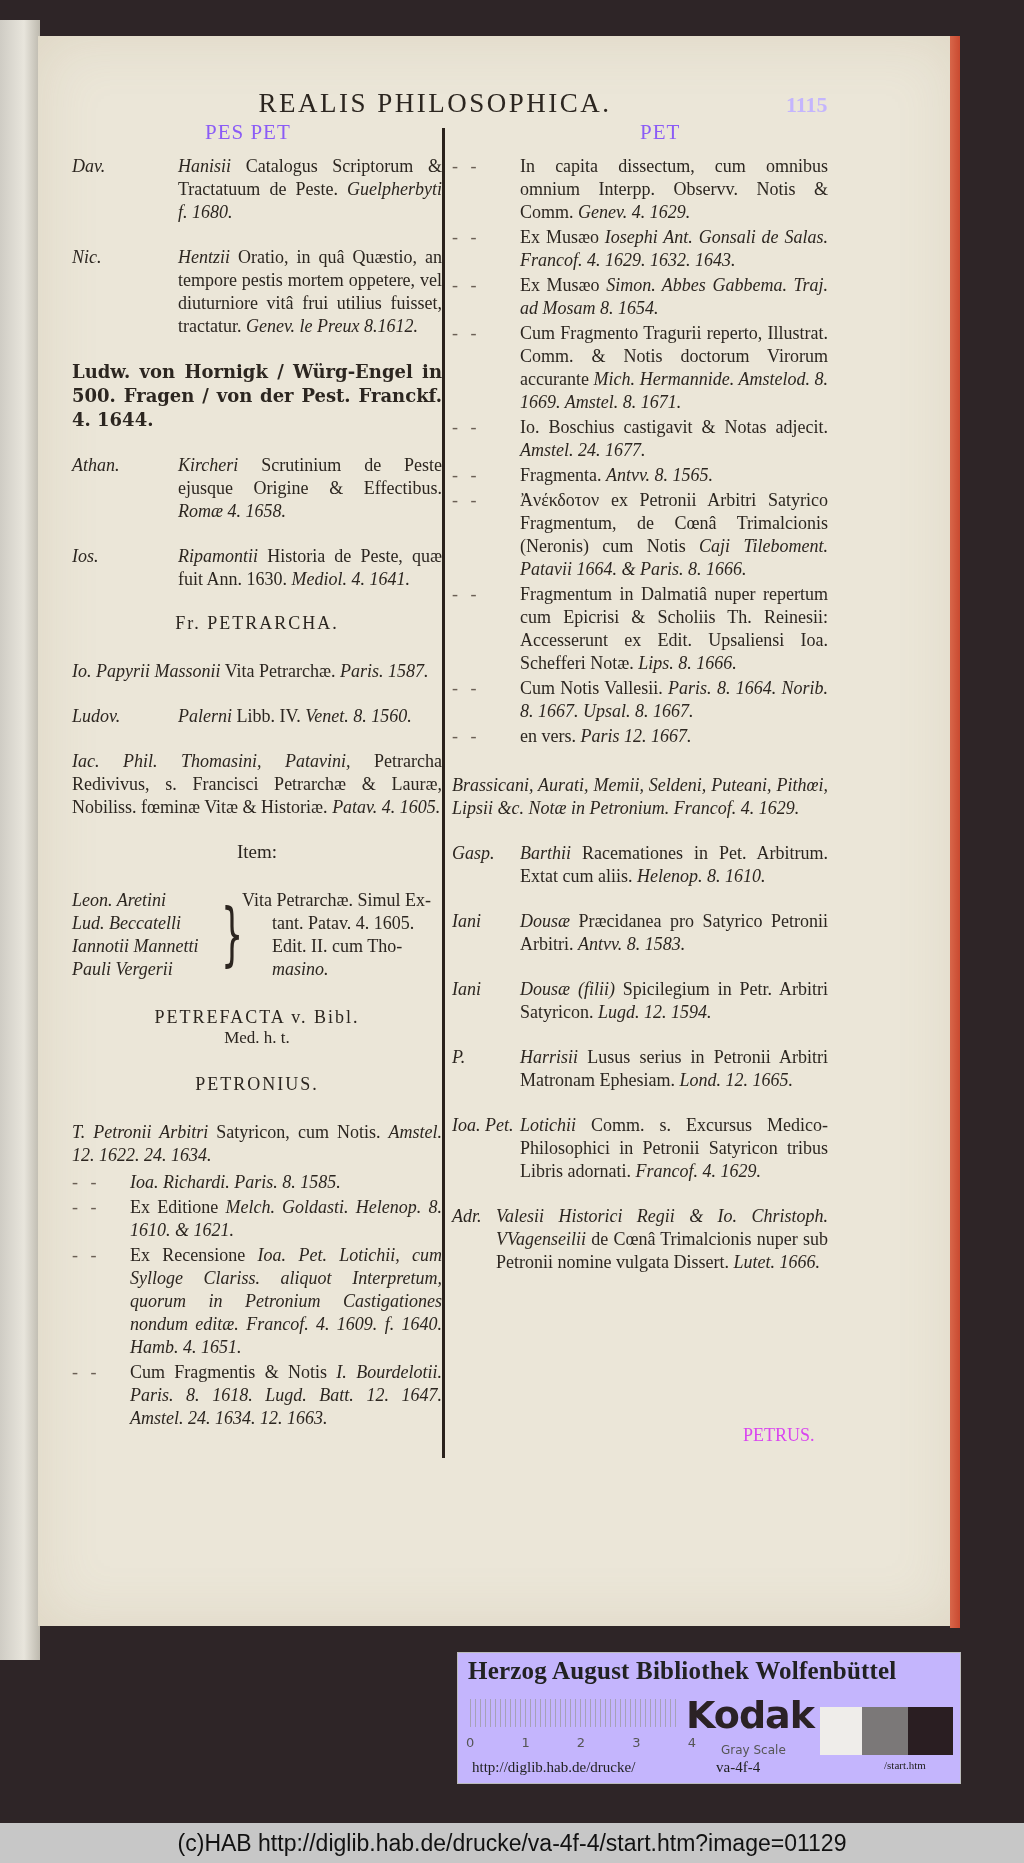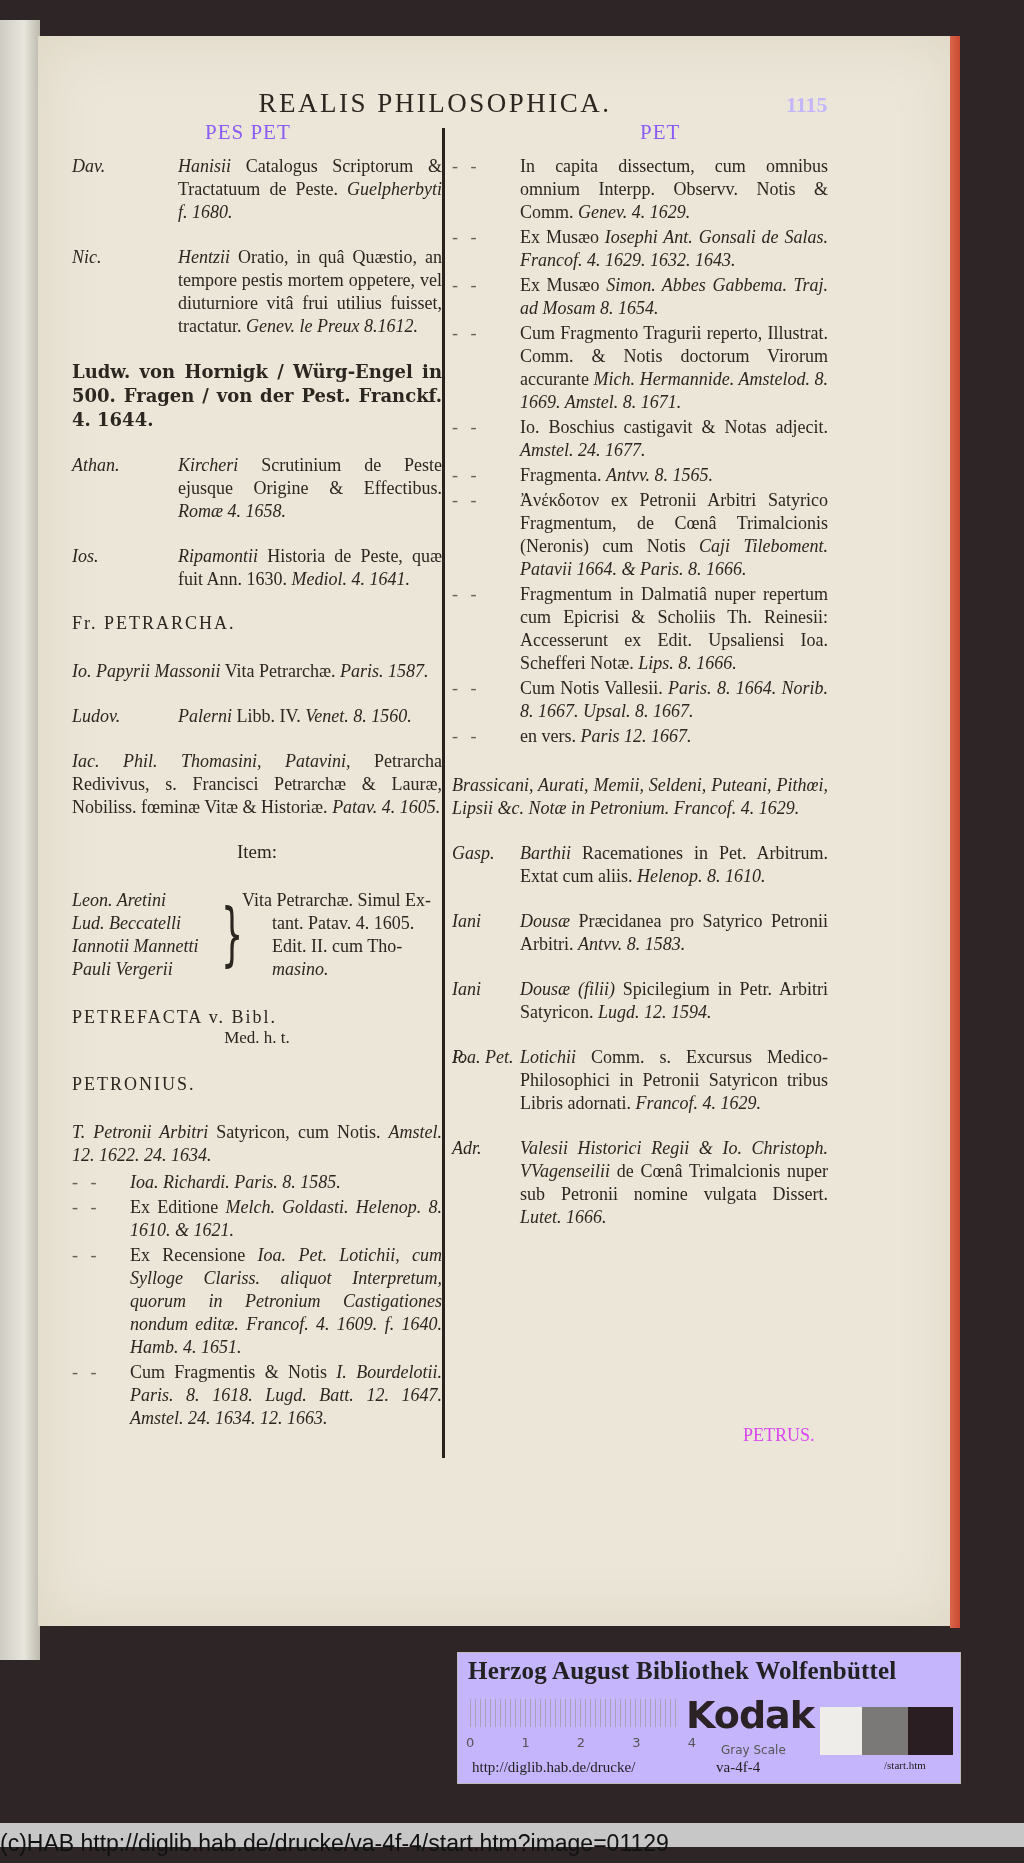--- a/index.html
+++ b/index.html
@@ -40,21 +40,21 @@
   .col.left { left:72px; width:370px; }
   .col.right { left:452px; width:376px; }
 
   .entry { position:relative; margin-bottom:22px; font-size:18px; line-height:23px; }
   .entry .lab { position:absolute; left:0; top:0; font-style:italic; }
   .entry .txt { margin-left:106px; text-align:justify; }
   .entry.wide .txt { margin-left:0; text-indent:0; }
   .entry.fraktur .txt { margin-left:0; font-family:"DejaVu Serif", serif; font-weight:bold; font-size:18px; line-height:24px; }
   .it { font-style:italic; }
   .section-head {
-    font-size:18px; letter-spacing:2px; margin:0 0 26px 0;
+    text-align:center; font-size:18px; letter-spacing:2px; margin:0 0 26px 0;
   }
   .item-head { text-align:center; font-size:19px; margin:6px 0 26px 0; }
 
   .sub { position:relative; font-size:18px; line-height:23px; margin-bottom:2px; }
   .sub .dash { position:absolute; left:0; top:0; color:#6a5f55; letter-spacing:4px; }
   .sub .txt { margin-left:68px; text-align:justify; }
   .col.right .sub .txt { margin-left:68px; }
   .col.left .sub .txt { margin-left:58px; }
 
   .brace-block { display:flex; font-size:18px; line-height:23px; margin-bottom:26px; }
@@ -76,22 +76,22 @@
   .ruler-nums { position:absolute; left:8px; top:82px; width:230px; display:flex; justify-content:space-between; font-family:"DejaVu Sans", sans-serif; font-size:13px; color:#555; }
   .kodak { position:absolute; left:228px; top:40px; font-family:"DejaVu Sans", sans-serif; font-weight:bold; font-size:38px; color:#2b2225; letter-spacing:-1px; }
   .grayscale { position:absolute; left:263px; top:90px; font-family:"DejaVu Sans", sans-serif; font-size:12px; color:#555; }
   .swatches { position:absolute; left:362px; top:54px; display:flex; height:48px; }
   .sw { height:48px; }
   .card-url { position:absolute; left:14px; top:106px; font-family:"Liberation Serif", serif; font-size:15px; }
   .card-id { position:absolute; left:258px; top:106px; font-family:"Liberation Serif", serif; font-size:15px; }
   .card-start { position:absolute; left:426px; top:106px; font-family:"Liberation Serif", serif; font-size:11px; }
 
   .footer {
-    position:absolute; left:0; top:1823px; width:1024px; height:24px; background:#c7c7c7;
-    font-family:"Liberation Sans", sans-serif; font-size:23px; line-height:40px; color:#111;
+    position:absolute; left:0; top:1823px; width:1024px; height:40px; background:#c7c7c7;
+    text-align:center; font-family:"Liberation Sans", sans-serif; font-size:23px; line-height:40px; color:#111;
   }
 </style>
 </head>
 <body>
 
 <div class="left-page-strip"></div>
 <div class="page"></div>
 <div class="page-edge"></div>
 
 <div class="running-head">REALIS PHILOSOPHICA.</div>
@@ -230,28 +230,29 @@
   <div class="entry">
     <span class="lab">Iani</span>
     <div class="txt" style="margin-left:68px;"><span class="it">Dousæ</span> <span>Præcidanea pro Satyrico Petronii Arbitri.</span> <span class="it">Antvv. 8. 1583.</span></div>
   </div>
   <div class="entry">
     <span class="lab">Iani</span>
     <div class="txt" style="margin-left:68px;"><span class="it">Dousæ (filii)</span> <span>Spicilegium in Petr. Arbitri Satyricon.</span> <span class="it">Lugd. 12. 1594.</span></div>
   </div>
   <div class="entry">
     <span class="lab">P.</span>
+    <div class="txt" style="margin-left:68px;"><span class="it">Harrisii</span> <span>Lusus serius in Petronii Arbitri Matronam Ephesiam.</span> <span class="it">Lond. 12. 1665.</span></div>
   </div>
   <div class="entry">
     <span class="lab">Ioa. Pet.</span>
     <div class="txt" style="margin-left:68px;"><span class="it">Lotichii</span> <span>Comm. s. Excursus Medico-Philosophici in Petronii Satyricon tribus Libris adornati.</span> <span class="it">Francof. 4. 1629.</span></div>
   </div>
   <div class="entry">
     <span class="lab">Adr.</span>
-    <div class="txt" style="margin-left:68px;"><span class="it">Valesii Historici Regii &amp; Io. Christoph. VVagenseilii</span> <span>de Cœnâ Trimalcionis nuper sub Petronii nomine vulgata Dissert.</span> <span class="it">Lutet. 1666.</span></div>
+    <div class="txt" style="margin-left:44px;"><span class="it">Valesii Historici Regii &amp; Io. Christoph. VVagenseilii</span> <span>de Cœnâ Trimalcionis nuper sub Petronii nomine vulgata Dissert.</span> <span class="it">Lutet. 1666.</span></div>
   </div>
 </div>
 
 <div class="catch">PETRUS.</div>
 
 <div class="card">
   <div class="card-title">Herzog August Bibliothek Wolfenbüttel</div>
   <div class="ruler"></div>
   <div class="ruler-nums">
     <span>0</span>

